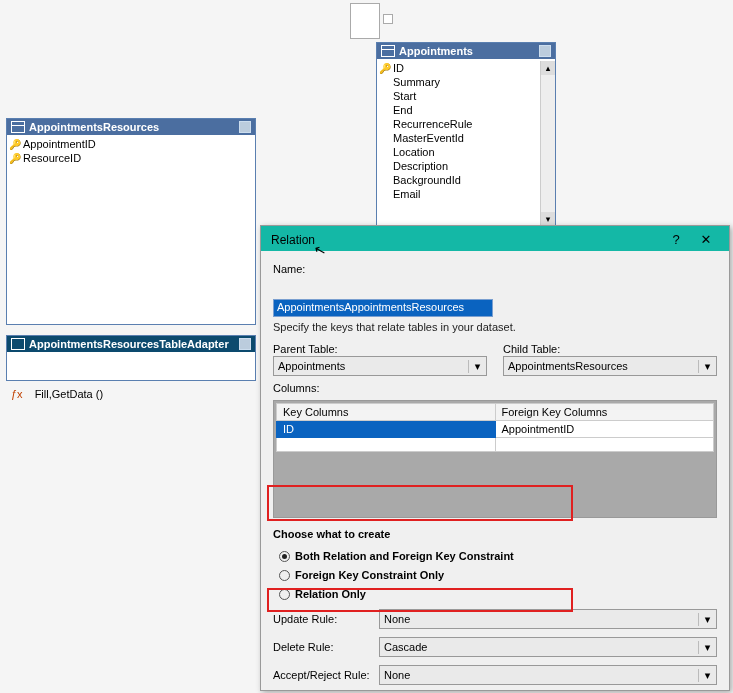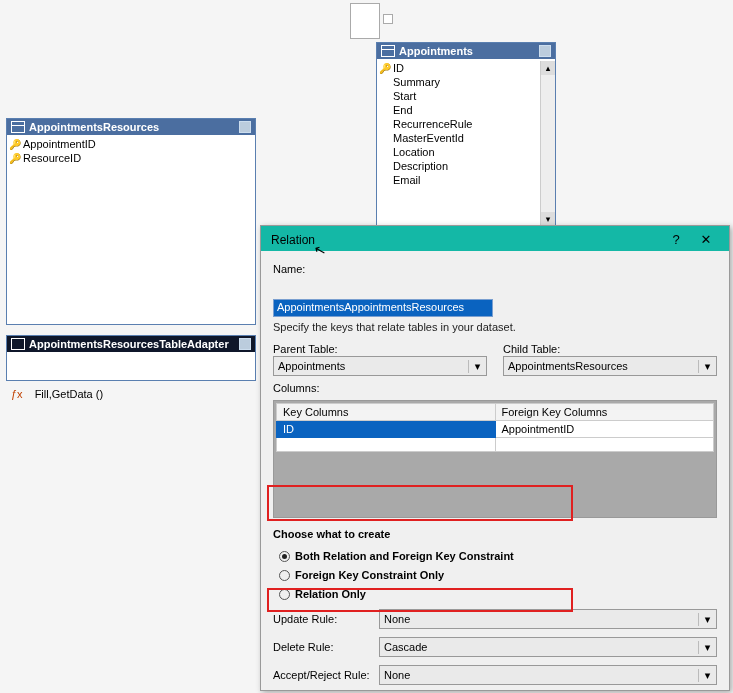--- a/index.html
+++ b/index.html
@@ -50,21 +50,21 @@
   .tablebox .nokey { width:14px; display:inline-block; }
   .tablebox .scroll { position:absolute; right:0; top:18px; bottom:0; width:15px; background:#eee; border-left:1px solid #ccc;}
   .tablebox .scroll .up, .tablebox .scroll .dn { height:14px; background:#ddd; text-align:center; font-size:9px; line-height:14px;}
   .tablebox .scroll .dn { position:absolute; bottom:0; left:0; right:0;}
 
   
   .adapter {
     position:absolute; background:#fff; border:1px solid #5a7fb0;
   }
   .adapter .hdr {
-    background:#0f172a; color:#fff; font-weight:bold; padding:2px 4px; display:flex; align-items:center;
+    background:#0c4a6e; color:#fff; font-weight:bold; padding:2px 4px; display:flex; align-items:center;
   }
   .adapter .hdr .hicon { width:14px;height:12px;border:1px solid #fff;margin-right:4px; }
   .adapter .hdr .expand { margin-left:auto; border:1px solid #cde; width:12px;height:12px;background:#bcd;}
   .adapter .body { padding:3px 4px; display:flex; align-items:center; gap:12px;margin-top:33px;}
 
   
   .mini { position:absolute; border:1px solid #aaa; background:#fff; }
 
   
   .dialog {
@@ -200,20 +200,24 @@
         <span class="nokey"></span>
         <span>MasterEventId</span>
       </div>
     <div class="row">
         <span class="nokey"></span>
         <span>Location</span>
       </div>
     <div class="row">
         <span class="nokey"></span>
         <span>Description</span>
+      </div>
+    <div class="row">
+        <span class="nokey"></span>
+        <span>BackgroundId</span>
       </div>
     <div class="row">
         <span class="nokey"></span>
         <span>Email</span>
       </div>
   </div>
   <div class="scroll">
     <div class="up">▴</div>
     <div class="dn">▾</div>
   </div>

